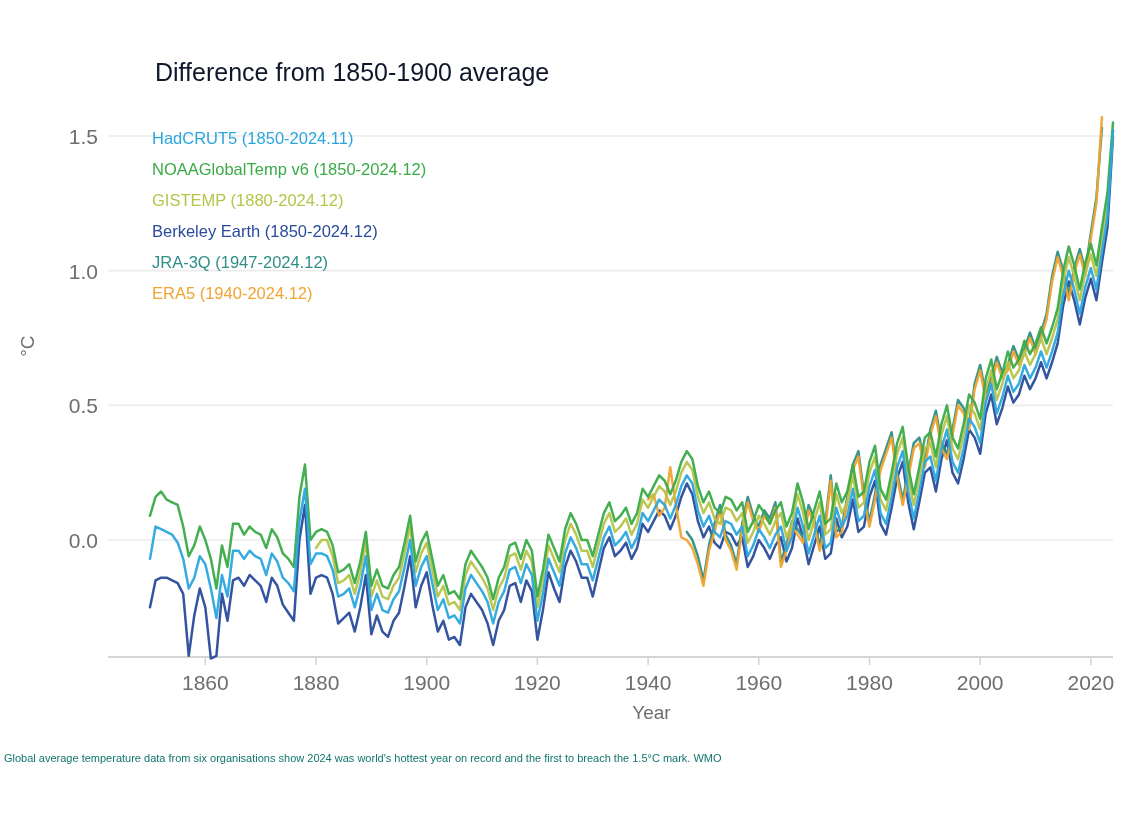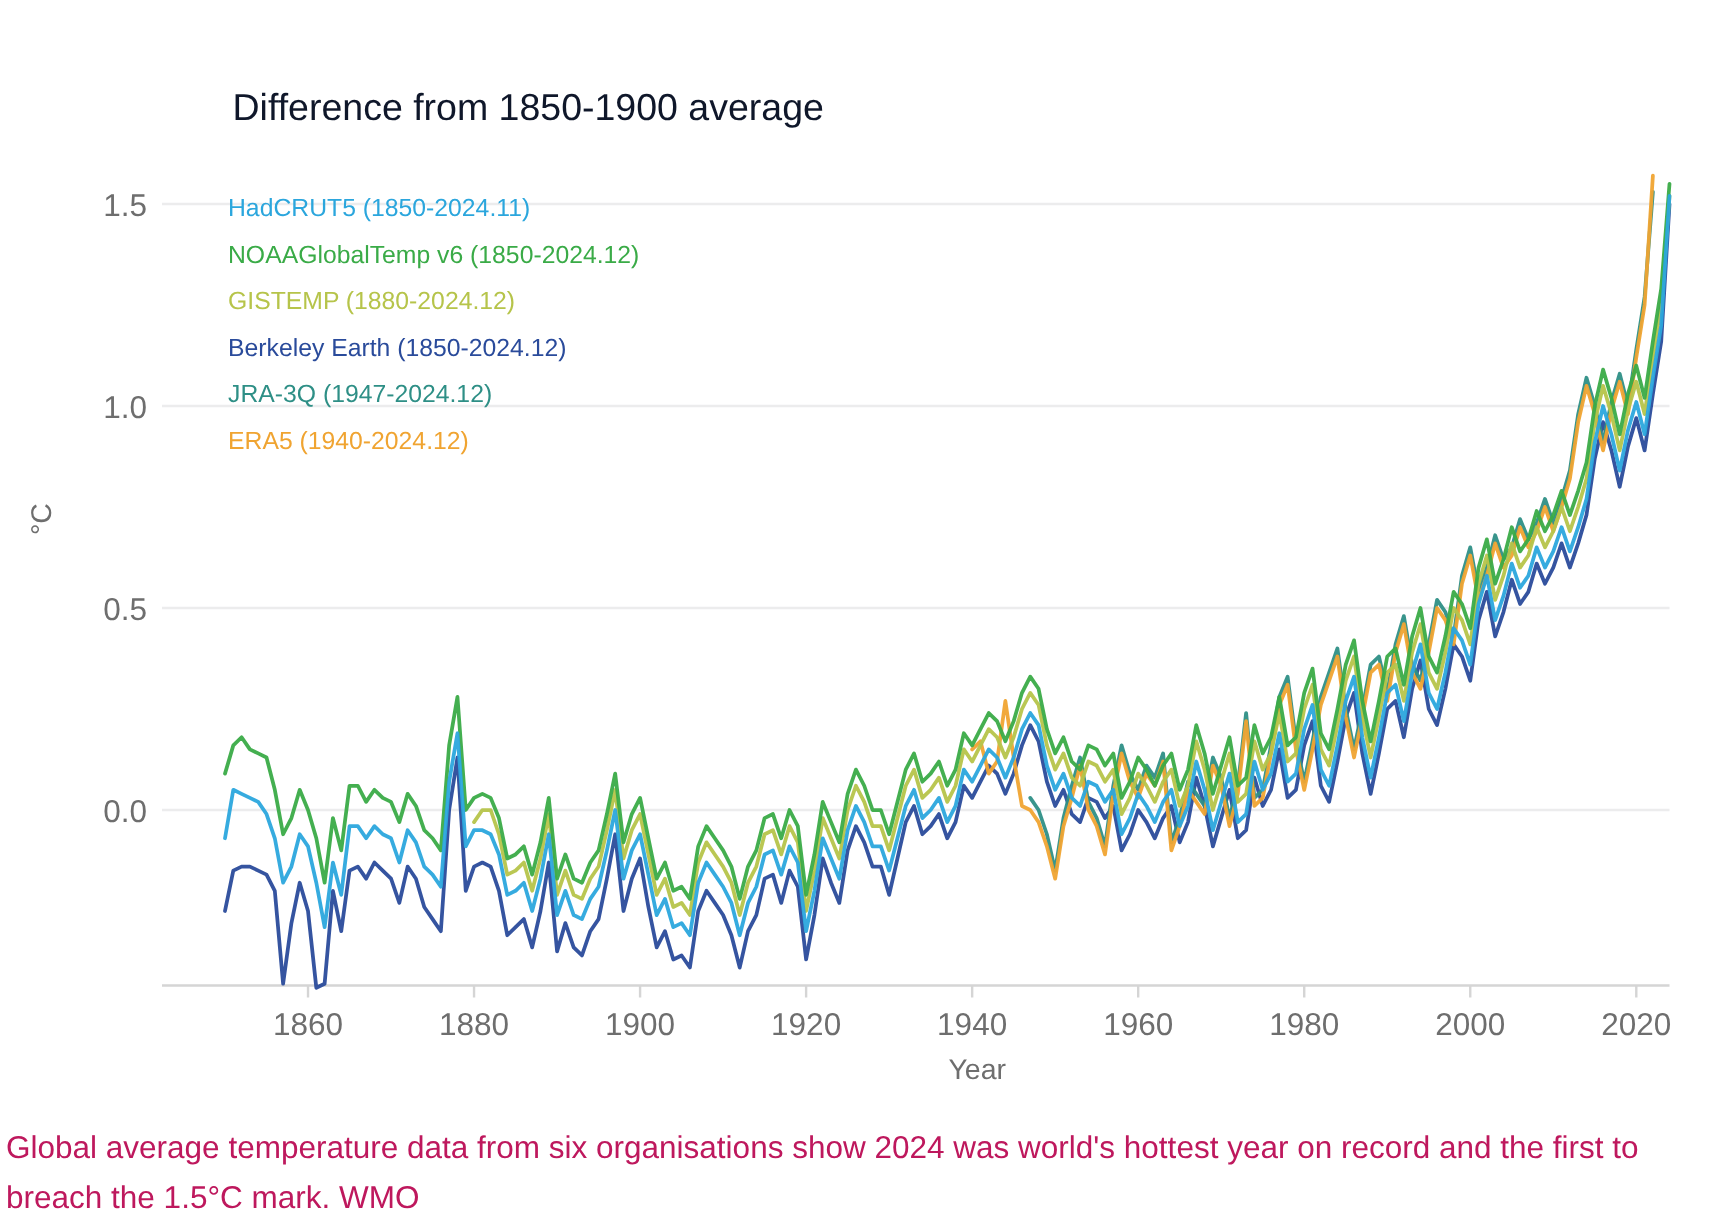--- a/index.html
+++ b/index.html
@@ -61,23 +61,23 @@
   .axis-title {
     font-size: 19px;
     fill: #6e6e6e;
     font-family: "Liberation Sans", sans-serif;
   }
   .caption {
     position: absolute;
     left: 4px;
     top: 750px;
     width: 1135px;
-    font-size: 21px;
+    font-size: 11px;
     line-height: 1.55;
-    color: #be185d;
+    color: #0f766e;
     font-family: "Liberation Sans", sans-serif;
   }
 </style>
 </head>
 <body>
 
 <div id="page">
 
   <div class="subtitle">Difference from 1850-1900 average</div>
 

